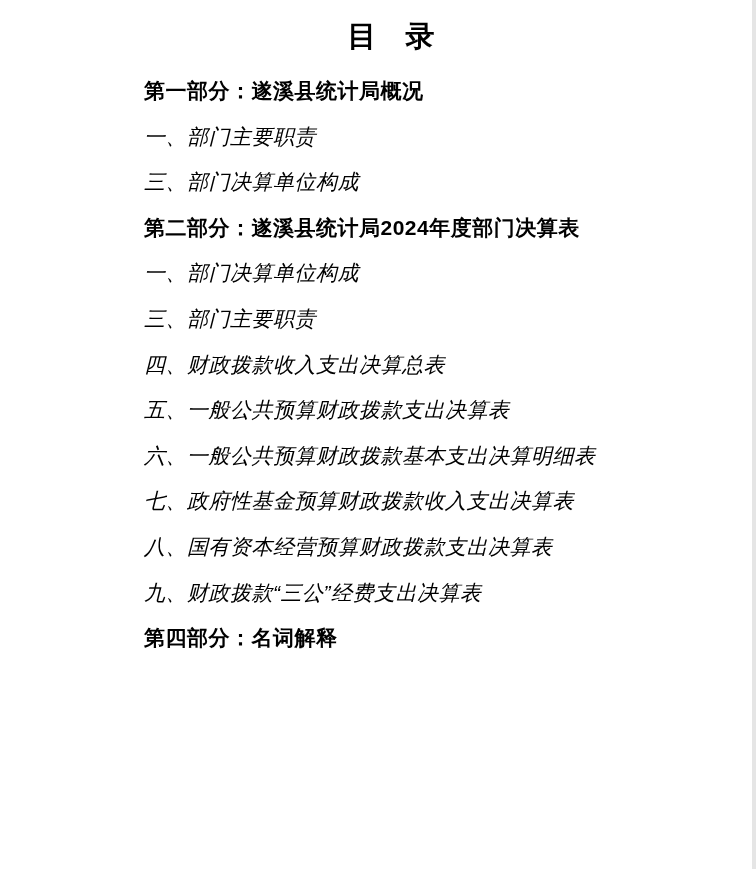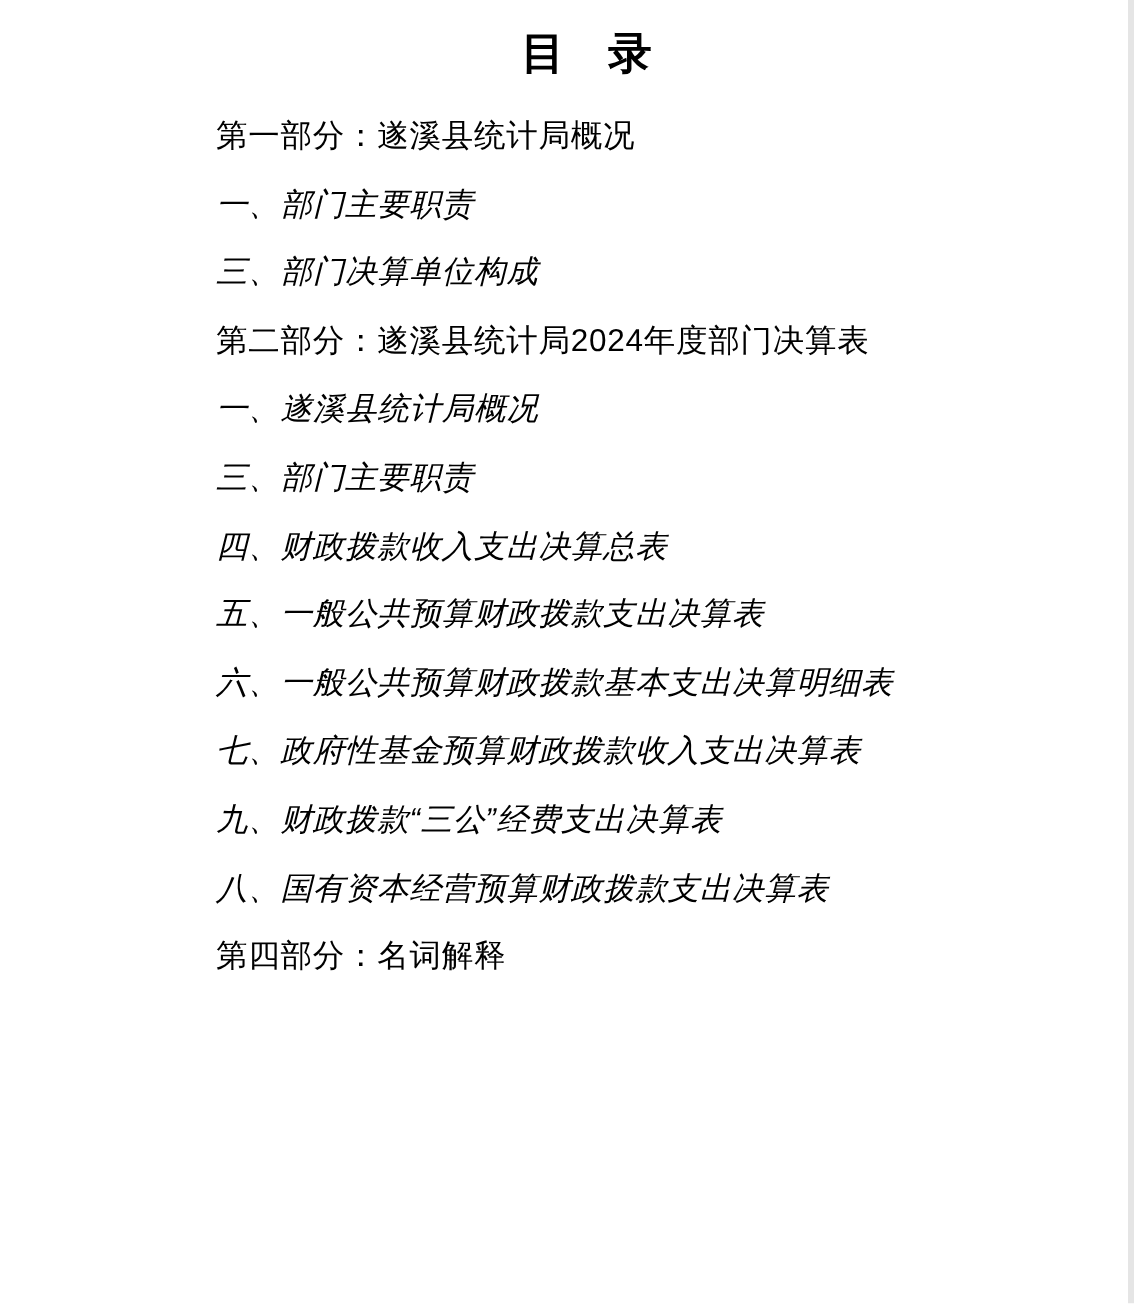--- a/index.html
+++ b/index.html
@@ -40,21 +40,21 @@
     width: 580px;
   }
   .toc-entry {
     height: 45.6px;
     line-height: 45.6px;
     font-size: 21px;
     white-space: nowrap;
     letter-spacing: 0.5px;
   }
   .toc-entry.heading {
-    font-weight: 400;
+    font-weight: 700;
   }
   .toc-entry.item {
     font-weight: 400;
     font-style: italic;
   }
   .edge-strip {
     position: absolute;
     right: 0;
     top: 0;
     width: 4px;
@@ -65,25 +65,25 @@
 <body style="background: rgb(255, 255, 255);">
 
 <div class="page">
   <h1 class="doc-title">目　录</h1>
 
   <div class="toc-list">
       <div class="toc-entry heading">第一部分：遂溪县统计局概况</div>
       <div class="toc-entry item">一、部门主要职责</div>
       <div class="toc-entry item">三、部门决算单位构成</div>
       <div class="toc-entry heading">第二部分：遂溪县统计局2024年度部门决算表</div>
-      <div class="toc-entry item">一、遂溪县统计局概况</div>
+      <div class="toc-entry item">一、部门决算单位构成</div>
       <div class="toc-entry item">三、部门主要职责</div>
       <div class="toc-entry item">四、财政拨款收入支出决算总表</div>
       <div class="toc-entry item">五、一般公共预算财政拨款支出决算表</div>
       <div class="toc-entry item">六、一般公共预算财政拨款基本支出决算明细表</div>
       <div class="toc-entry item">七、政府性基金预算财政拨款收入支出决算表</div>
+      <div class="toc-entry item">八、国有资本经营预算财政拨款支出决算表</div>
       <div class="toc-entry item">九、财政拨款“三公”经费支出决算表</div>
-      <div class="toc-entry item">八、国有资本经营预算财政拨款支出决算表</div>
       <div class="toc-entry heading">第四部分：名词解释</div>
     </div>
 
   <div class="edge-strip" style="background: rgb(229, 229, 229);"></div>
 </div>
 
 </body></html>

